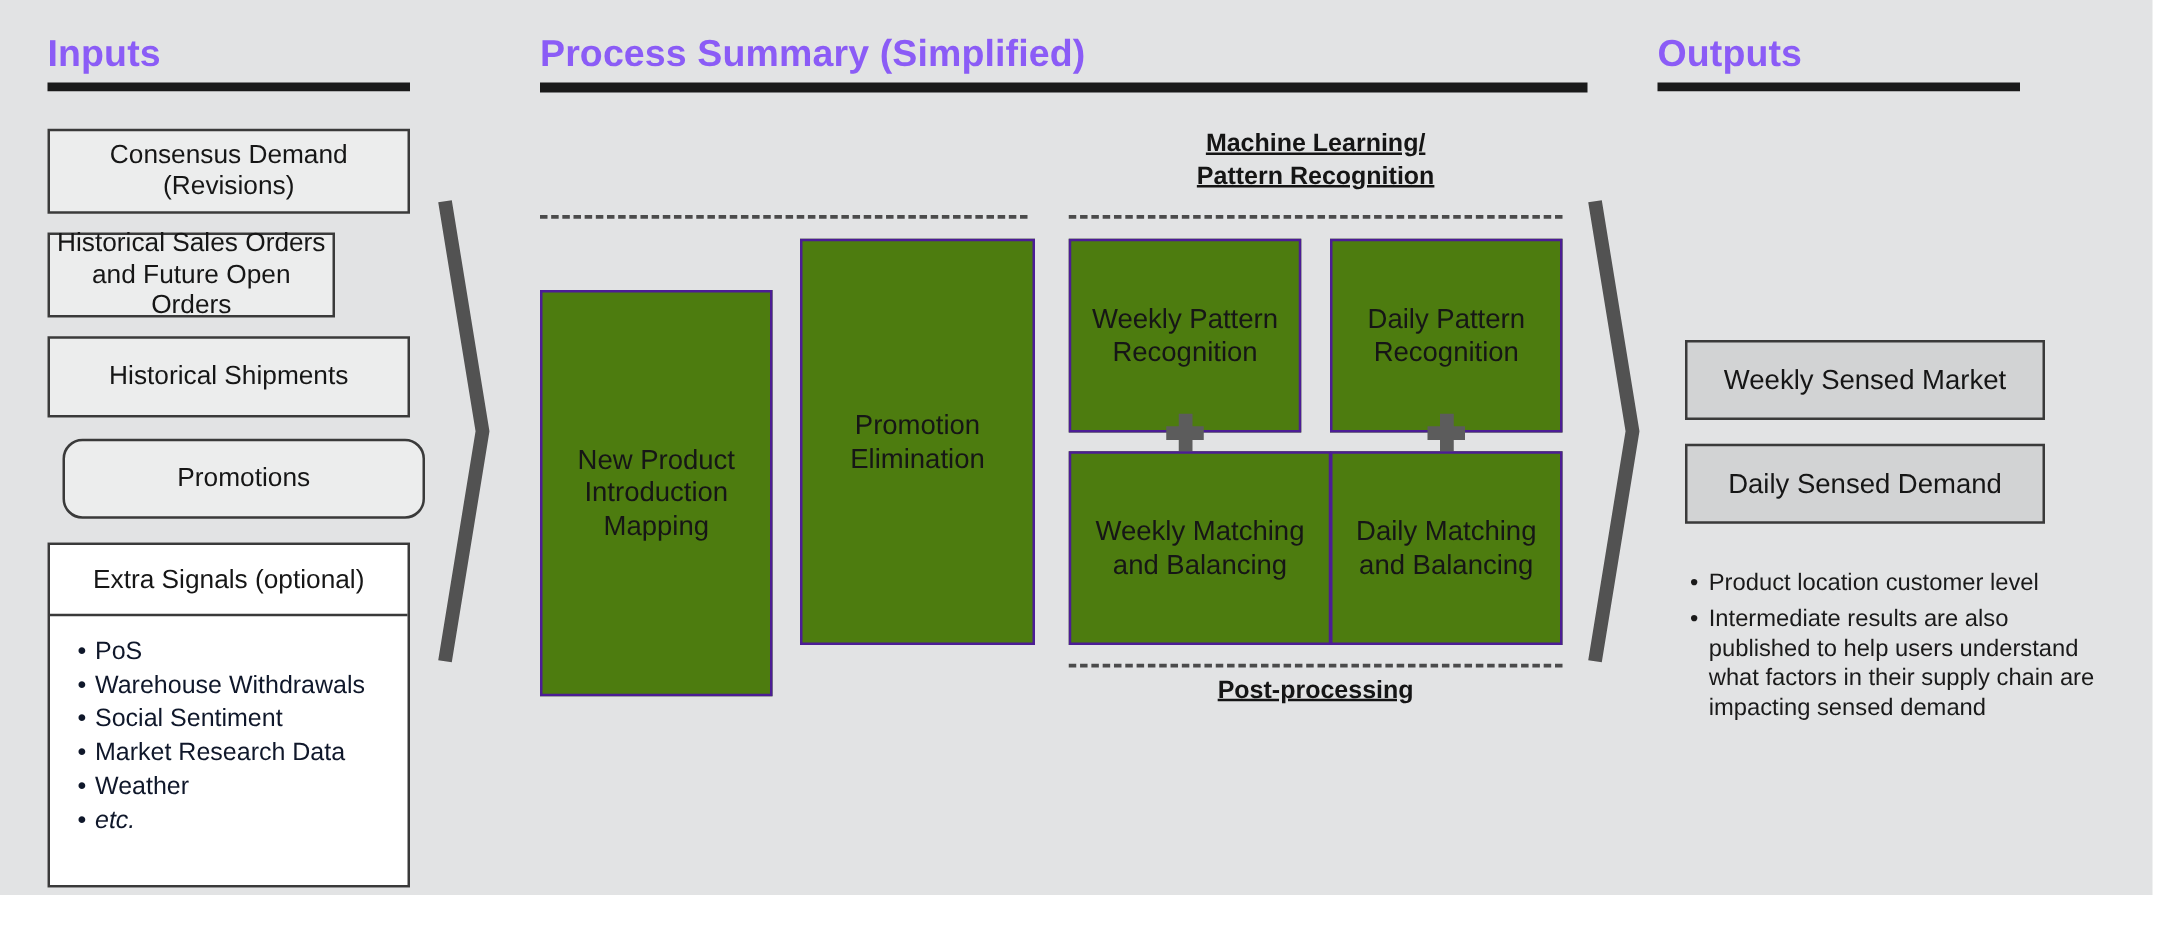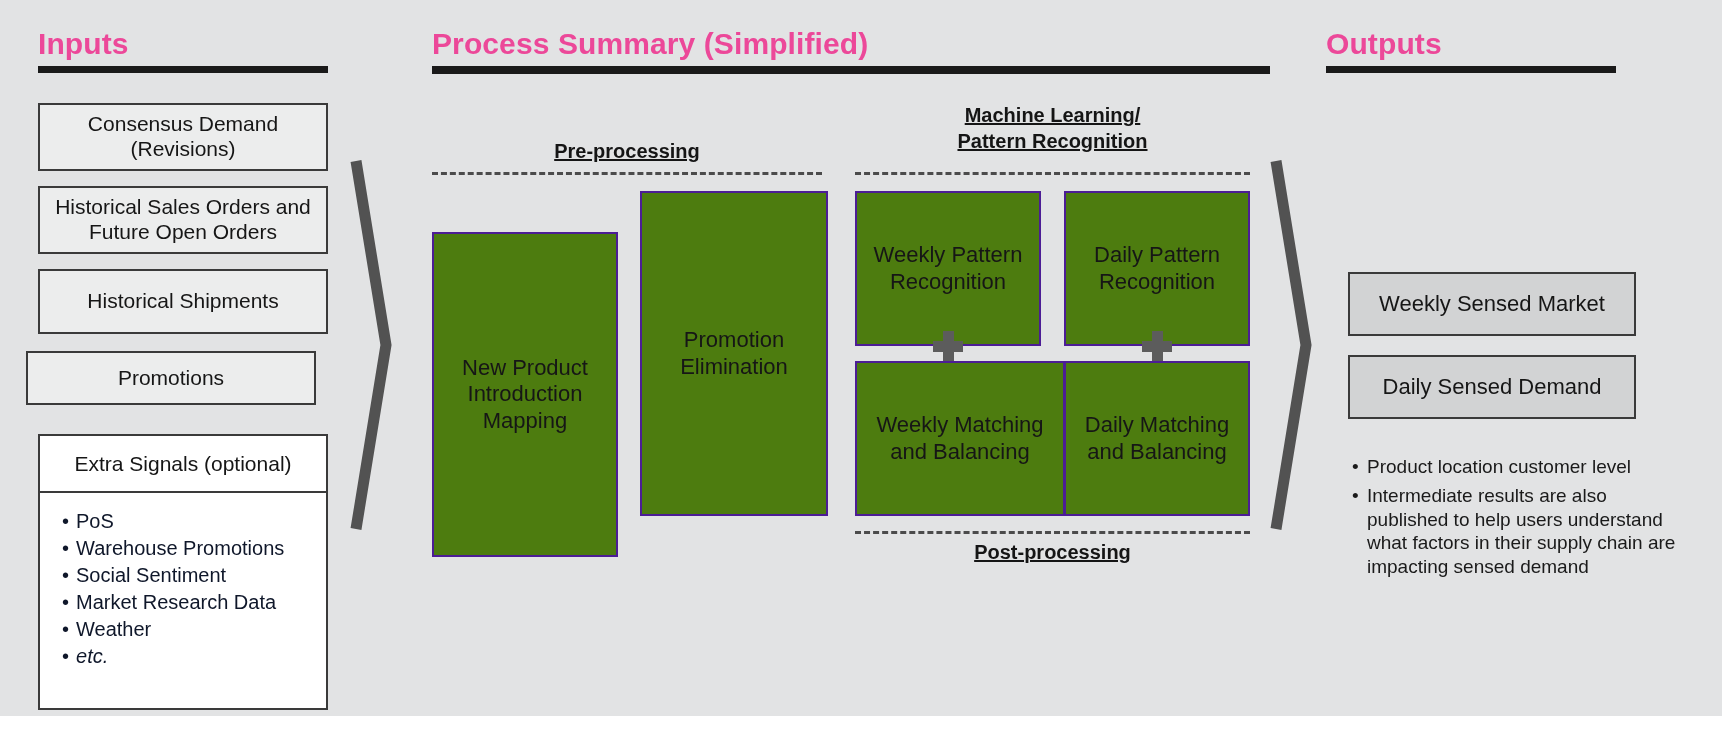--- a/index.html
+++ b/index.html
@@ -29,21 +29,21 @@
     width: 1722px;
     height: 716px;
     background: #e2e3e4;
   }
 
   .abs { position: absolute; }
 
   
   .col-head {
     font-weight: bold;
-    color: #ec4899;
+    color: #8b5cf6;
     letter-spacing: 0.1px;
     white-space: nowrap;
   }
   .head-rule {
     position: absolute;
     background: #1a1a1a;
   }
 
   
   .inbox {
@@ -172,56 +172,55 @@
 <div id="canvas">
   <div id="panel"></div>
 
   <div class="col-head abs" style="left:38px; top:27px; font-size:30px;">Inputs</div>
   <div class="head-rule" style="left:38px; top:66px; width:290px; height:7px;"></div>
 
   <div class="inbox" style="left:38px; top:103px; width:290px; height:68px;">
     <span>Consensus Demand (Revisions)</span>
   </div>
 
-  <div class="inbox" style="left:38px; top:186px; width:290px; height:68px;">
+  <div class="inbox" style="left:38px; top:186px; width:230px; height:68px;">
     <span>Historical Sales Orders and Future Open Orders</span>
   </div>
 
   <div class="inbox" style="left:38px; top:269px; width:290px; height:65px;">
     <span>Historical Shipments</span>
   </div>
 
-  <div class="inbox" style="left:26px; top:351px; width:290px; height:54px;">
+  <div class="inbox" style="left:50px; top:351px; width:290px; height:64px;border-radius:16px;">
     <span>Promotions</span>
   </div>
 
   <div class="extra-wrap" style="left:38px; top:434px; width:290px; height:276px;">
     <div class="extra-head">
       <span>Extra Signals (optional)</span>
     </div>
     <div class="extra-list">
       <div class="li"><span class="bul">•</span><span>PoS</span></div>
-      <div class="li"><span class="bul">•</span><span>Warehouse Promotions</span></div>
+      <div class="li"><span class="bul">•</span><span>Warehouse Withdrawals</span></div>
       <div class="li"><span class="bul">•</span><span>Social Sentiment</span></div>
       <div class="li"><span class="bul">•</span><span>Market Research Data</span></div>
       <div class="li"><span class="bul">•</span><span>Weather</span></div>
       <div class="li ital"><span class="bul" style="font-style:normal;">•</span><span>etc.</span></div>
     </div>
   </div>
 
   <div class="chev" style="left:348px; top:155px; width:52px; height:380px;">
     <svg width="52" height="380" viewBox="0 0 52 380">
       <polyline points="8,6 38,190 8,374" fill="none" stroke="#525252" stroke-width="11" stroke-linejoin="miter" stroke-linecap="butt"></polyline>
     </svg>
   </div>
 
   <div class="col-head abs" style="left:432px; top:27px; font-size:30px;">Process Summary (Simplified)</div>
   <div class="head-rule" style="left:432px; top:66px; width:838px; height:8px;"></div>
 
-  <div class="sublabel" style="left:432px; top:140px; width:390px;">Pre-processing</div>
   <div class="dashrule" style="left:432px; top:172px; width:390px;"></div>
 
   <div class="pbox" style="left:432px; top:191px; width:186px; height:325px;margin-top:41px;">
     <span>New Product Introduction Mapping</span>
   </div>
   <div class="pbox" style="left:640px; top:191px; width:188px; height:325px;">
     <span>Promotion Elimination</span>
   </div>
 
   <div class="sublabel" style="left:855px; top:104px; width:395px;">Machine Learning/</div>

